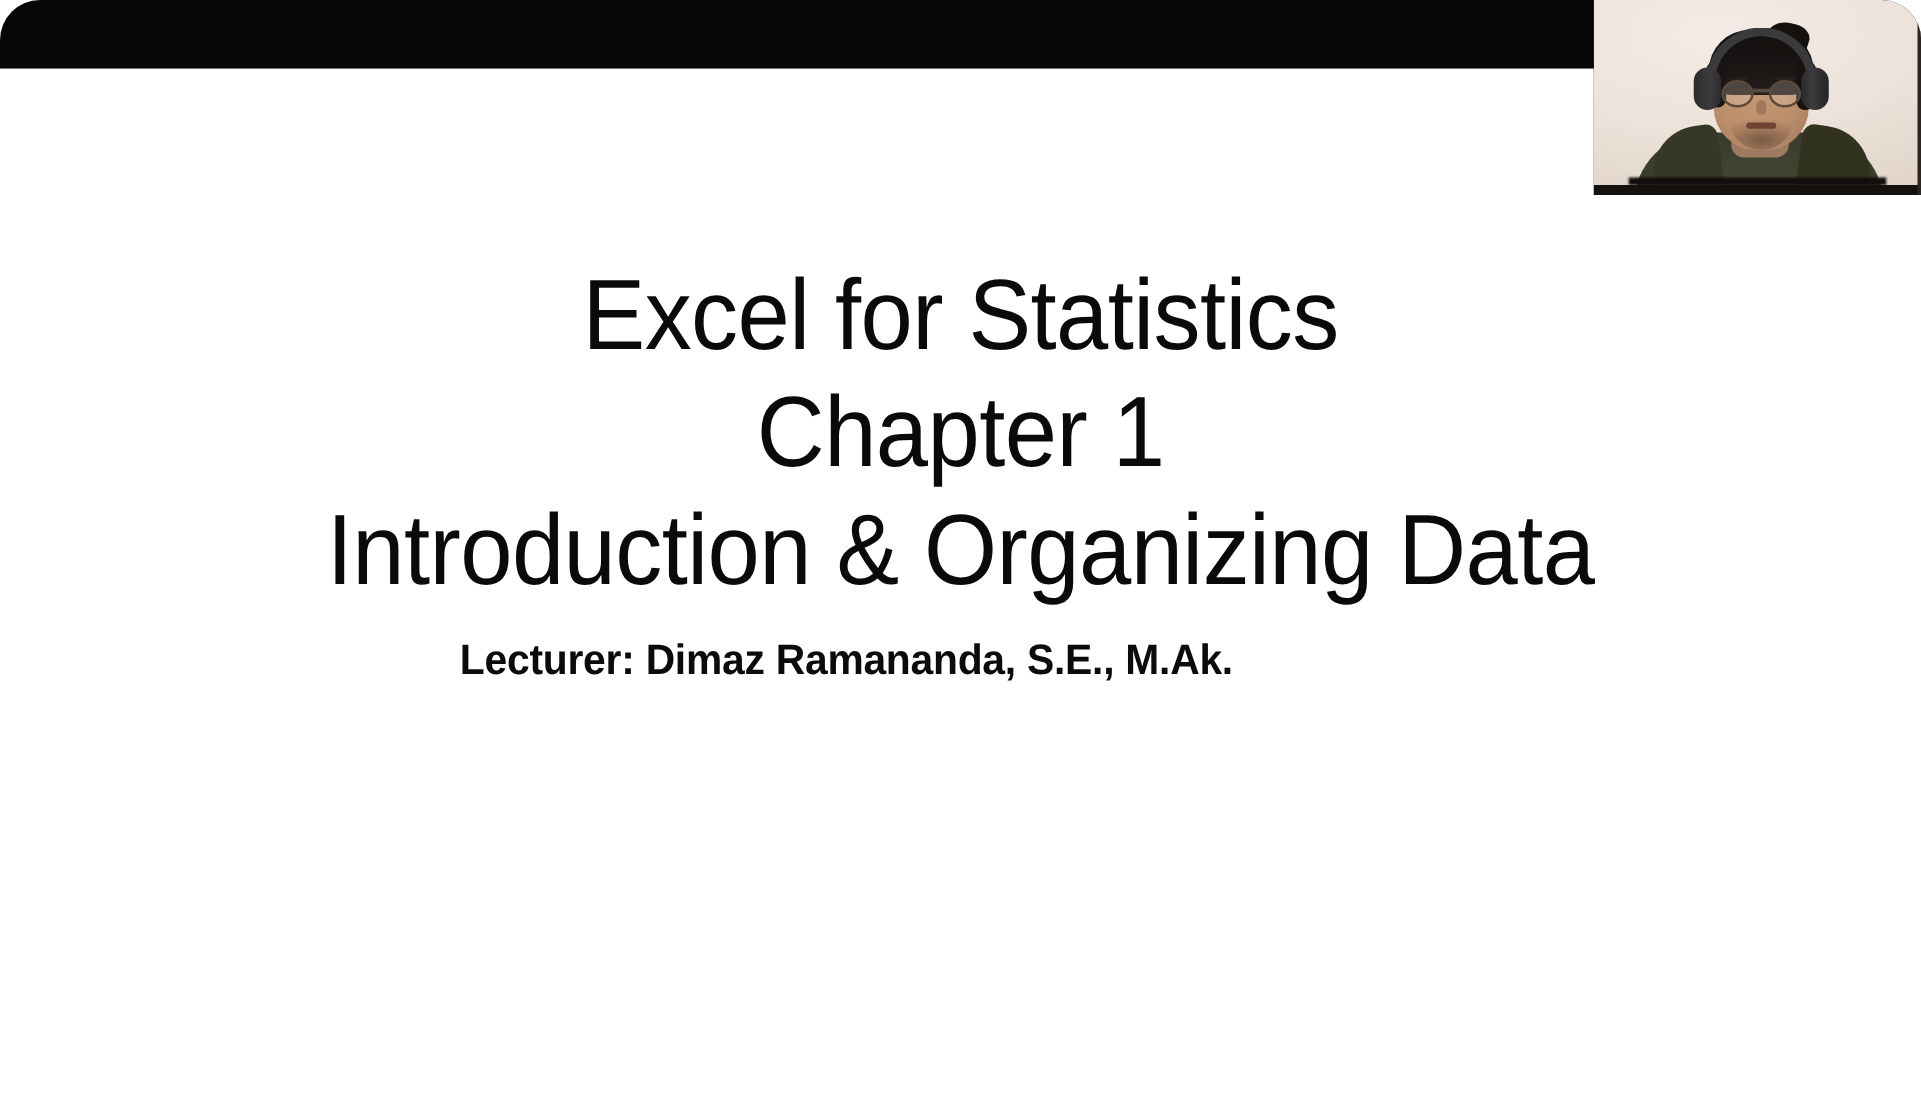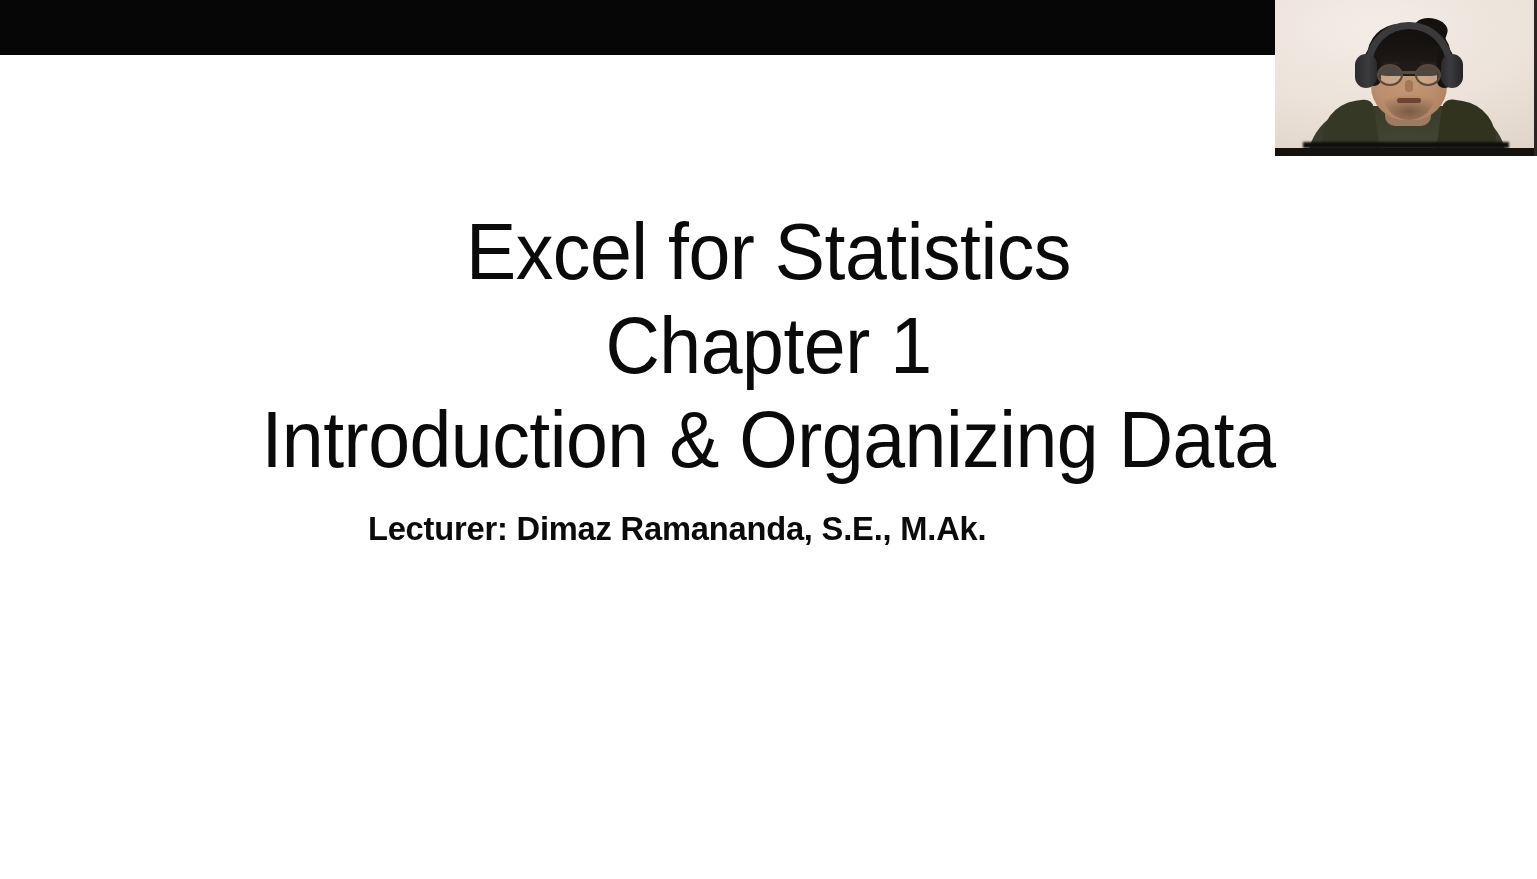--- a/index.html
+++ b/index.html
@@ -13,20 +13,21 @@
     overflow: hidden;
     font-family: "Liberation Sans", sans-serif;
   }
 
   #screen {
     position: relative;
     width: 1537px;
     height: 879px;
     background: #ffffff;
     overflow: hidden;
+    border-radius: 32px;
   }
 
   
   #top-bar {
     position: absolute;
     left: 0;
     top: 0;
     width: 1276px;
     height: 55px;
     background: #060606;

